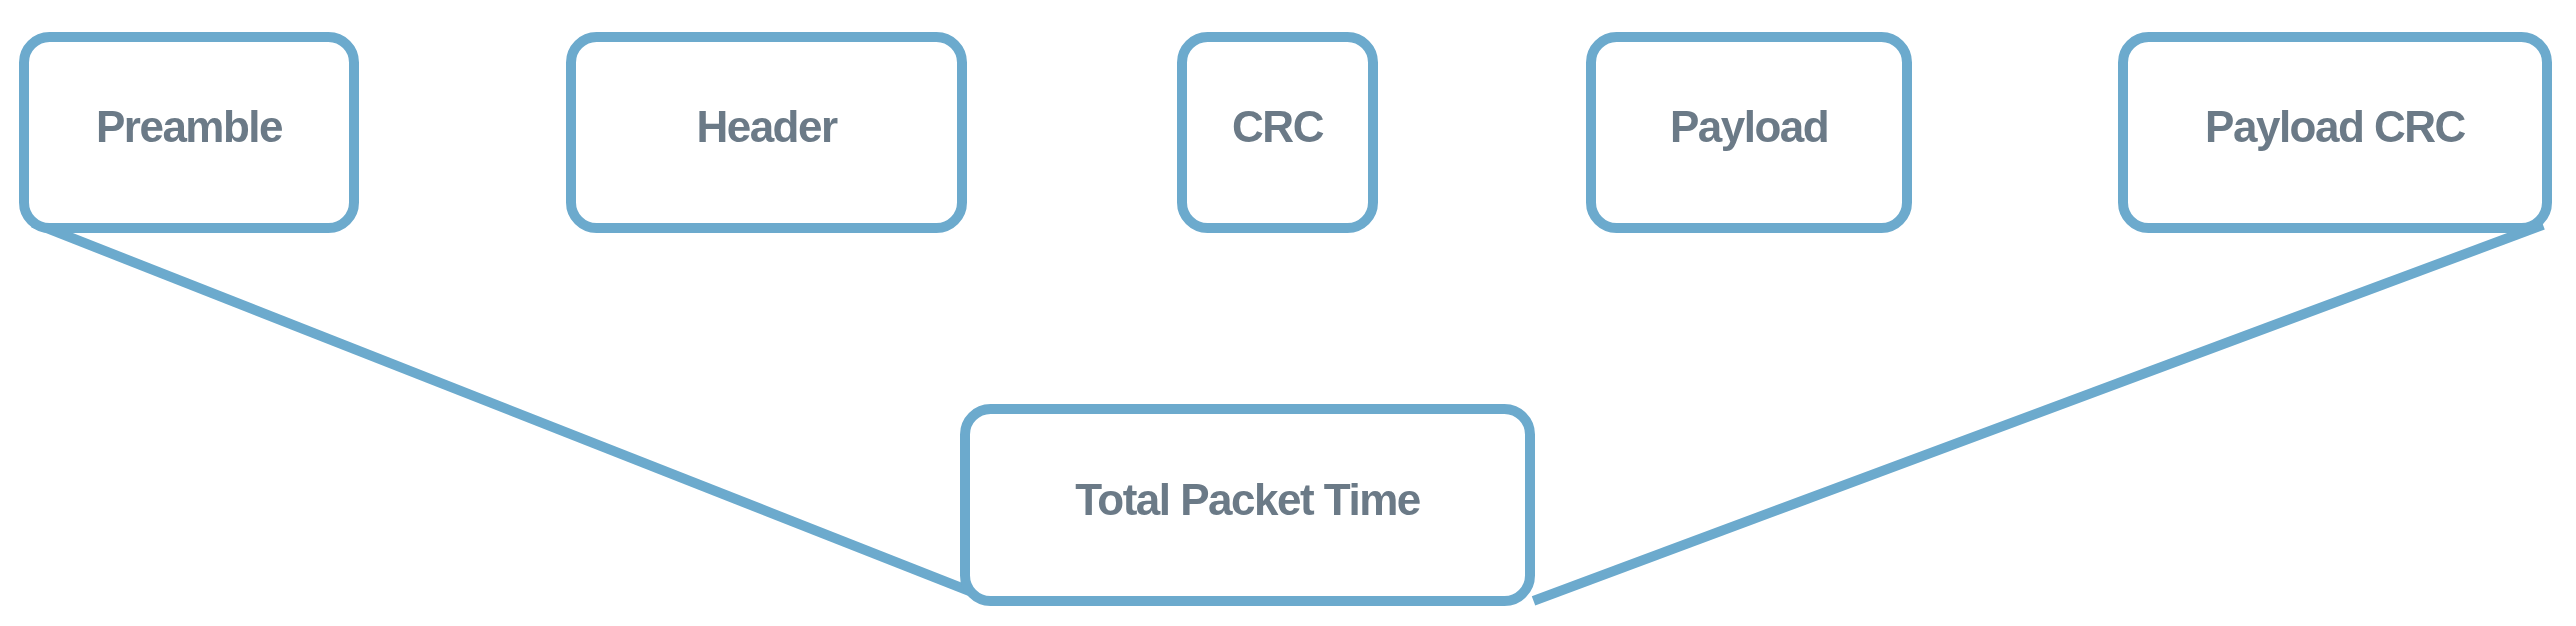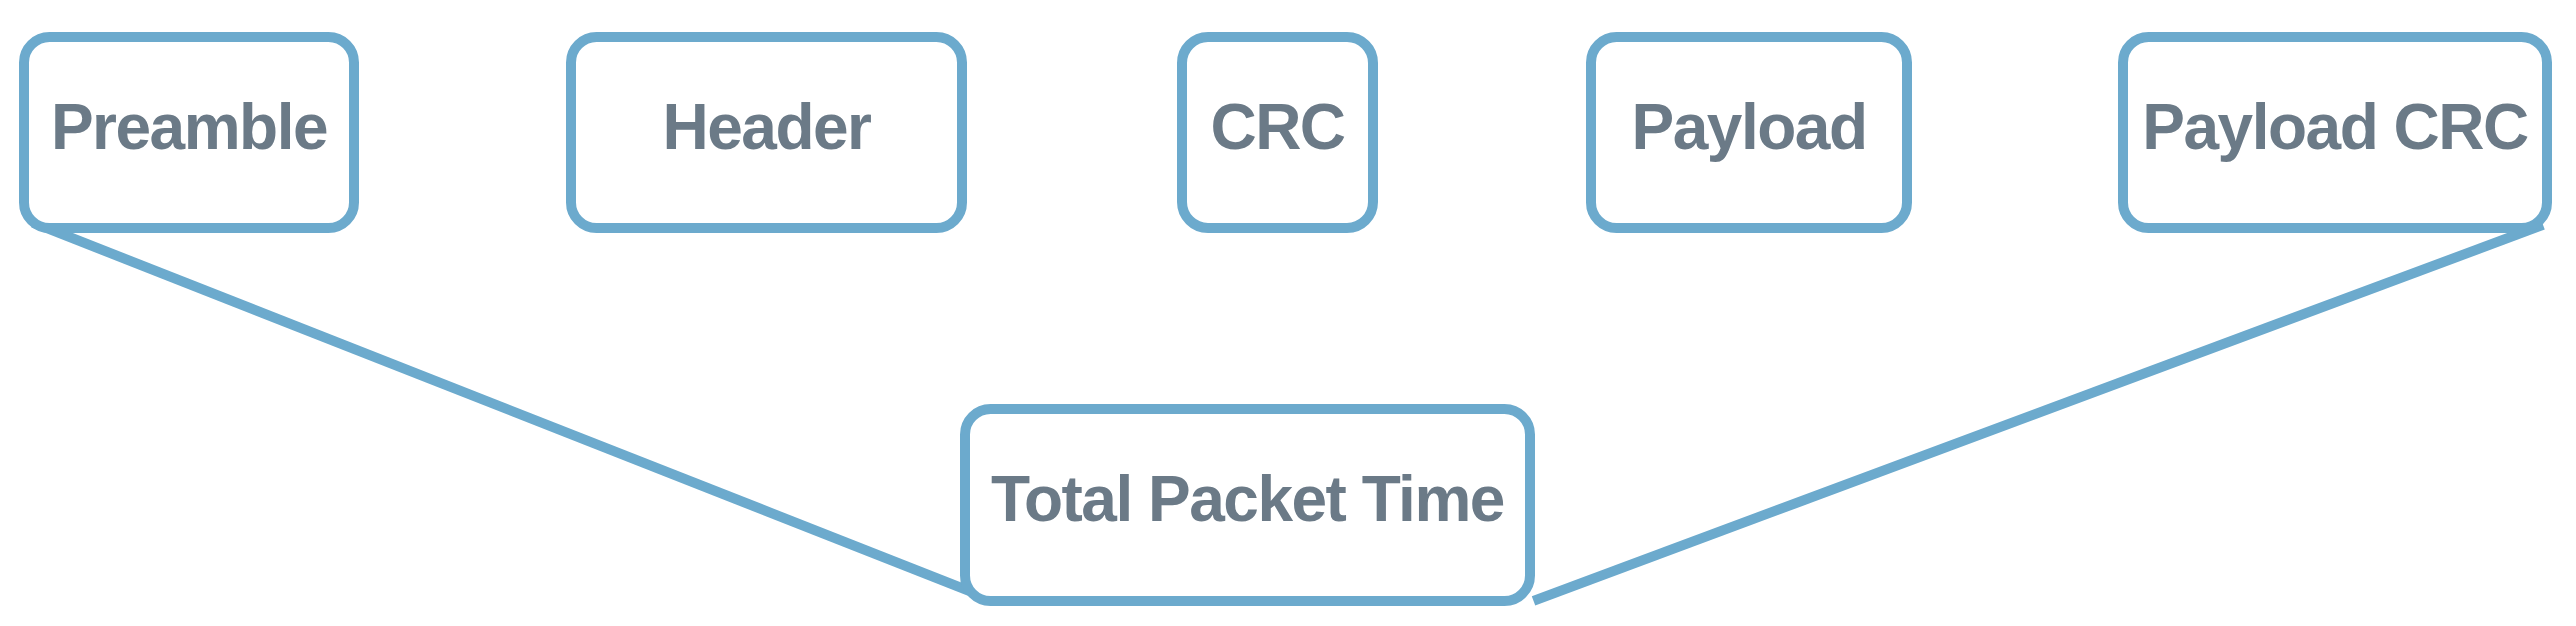--- a/index.html
+++ b/index.html
@@ -40,30 +40,30 @@
     border: 10px solid var(--accent);
     border-radius: 30.5px;
     display: flex;
     align-items: center;
     justify-content: center;
     text-align: center;
   }
   .pkt-label {
     color: var(--label);
     font-weight: 700;
-    font-size: 64px;
+    font-size: 44px;
     letter-spacing: -1.5px;
     line-height: 1.05;
     white-space: nowrap;
     transform: translateY(-4.6px);
   }
   
   .box-preamble    { left:   19px; top:  32px; width: 340px; height: 201px; }
   .box-header      { left:  566px; top:  32px; width: 401px; height: 201px; }
-  .box-crc         { left: 1177px; top:  32px; width: 201px; height: 201px; border-radius: 31px; }
+  .box-crc         { left: 1177px; top:  32px; width: 201px; height: 201px; }
   .box-payload     { left: 1586px; top:  32px; width: 326px; height: 201px; text-align: right; }
   .box-payload-crc { left: 2118px; top:  32px; width: 434px; height: 201px; }
   .box-total       { left: 960px; top: 404px; width: 575px; height: 202px;
                      flex-direction: row; gap: 20px; }
 </style>
 </head>
 <body>
 
 <div class="canvas">
 

